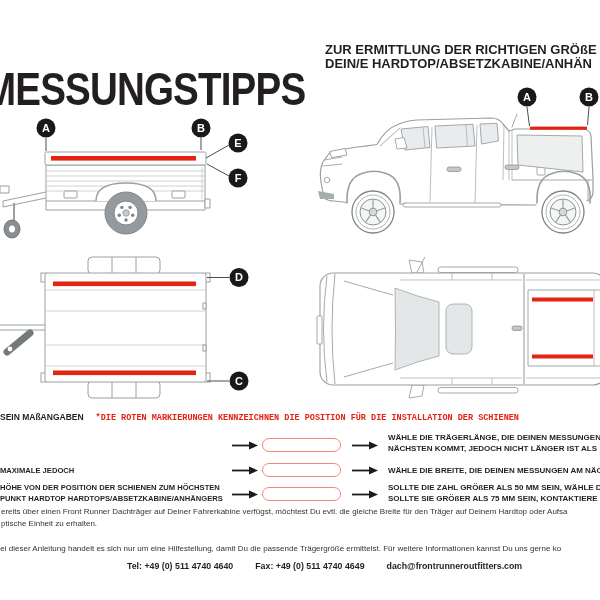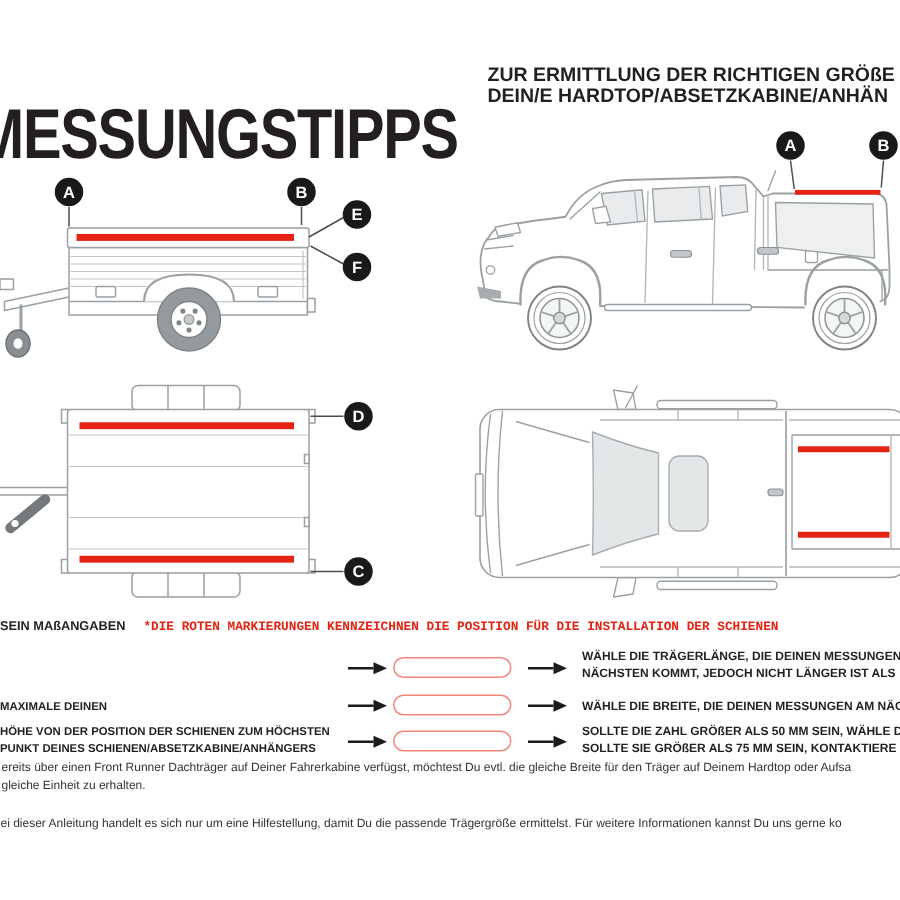--- a/index.html
+++ b/index.html
@@ -264,55 +264,60 @@
   <svg class="arrow" style="left:352px;top:441px" width="26" height="9" viewBox="0 0 26 9">
     <line x1="0" y1="4.5" x2="17" y2="4.5" stroke="#1b1b1b" stroke-width="1.8"></line>
     <polygon points="17,0.5 26,4.5 17,8.5" fill="#1b1b1b"></polygon>
   </svg>
   <div class="row-result" style="top:433px">
     <div>WÄHLE DIE TRÄGERLÄNGE, DIE DEINEN MESSUNGEN AM</div>
     <div>NÄCHSTEN KOMMT, JEDOCH NICHT LÄNGER IST ALS</div>
   </div>
 
   <div class="row-label" style="top:466px">
-    <div>MAXIMALE DEINEN</div>
+    <div>MAXIMALE JEDOCH</div>
   </div>
   <svg class="arrow" style="left:232px;top:466px" width="26" height="9" viewBox="0 0 26 9">
     <line x1="0" y1="4.5" x2="17" y2="4.5" stroke="#1b1b1b" stroke-width="1.8"></line>
     <polygon points="17,0.5 26,4.5 17,8.5" fill="#1b1b1b"></polygon>
   </svg>
   <div class="pill" style="top:463px"></div>
   <svg class="arrow" style="left:352px;top:466px" width="26" height="9" viewBox="0 0 26 9">
     <line x1="0" y1="4.5" x2="17" y2="4.5" stroke="#1b1b1b" stroke-width="1.8"></line>
     <polygon points="17,0.5 26,4.5 17,8.5" fill="#1b1b1b"></polygon>
   </svg>
   <div class="row-result" style="top:466px">
     <div>WÄHLE DIE BREITE, DIE DEINEN MESSUNGEN AM NÄCHS</div>
   </div>
 
   <div class="row-label" style="top:483px">
     <div>HÖHE VON DER POSITION DER SCHIENEN ZUM HÖCHSTEN</div>
-    <div>PUNKT DEINES SCHIENEN/ABSETZKABINE/ANHÄNGERS</div>
+    <div>PUNKT HARDTOP HARDTOPS/ABSETZKABINE/ANHÄNGERS</div>
   </div>
   <svg class="arrow" style="left:232px;top:490px" width="26" height="9" viewBox="0 0 26 9">
     <line x1="0" y1="4.5" x2="17" y2="4.5" stroke="#1b1b1b" stroke-width="1.8"></line>
     <polygon points="17,0.5 26,4.5 17,8.5" fill="#1b1b1b"></polygon>
   </svg>
   <div class="pill" style="top:487px"></div>
   <svg class="arrow" style="left:352px;top:490px" width="26" height="9" viewBox="0 0 26 9">
     <line x1="0" y1="4.5" x2="17" y2="4.5" stroke="#1b1b1b" stroke-width="1.8"></line>
     <polygon points="17,0.5 26,4.5 17,8.5" fill="#1b1b1b"></polygon>
   </svg>
   <div class="row-result" style="top:483px">
     <div>SOLLTE DIE ZAHL GRÖßER ALS 50 MM SEIN, WÄHLE DIE</div>
     <div>SOLLTE SIE GRÖßER ALS 75 MM SEIN, KONTAKTIERE UN</div>
   </div>
 
   <div class="para" style="left:1px;top:506px">
     <div>ereits über einen Front Runner Dachträger auf Deiner Fahrerkabine verfügst, möchtest Du evtl. die gleiche Breite für den Träger auf Deinem Hardtop oder Aufsa</div>
-    <div>gleiche Einheit zu erhalten.</div>
+    <div>ptische Einheit zu erhalten.</div>
   </div>
   <div class="para" style="left:-5px;top:543px">
     <div>Bei dieser Anleitung handelt es sich nur um eine Hilfestellung, damit Du die passende Trägergröße ermittelst. Für weitere Informationen kannst Du uns gerne ko</div>
   </div>
 
+  <div class="footer">
+    <span>Tel: +49 (0) 511 4740 4640</span>
+    <span>Fax: +49 (0) 511 4740 4649</span>
+    <span>dach@frontrunneroutfitters.com</span>
+  </div>
 
 </div>
 
 </body></html>

